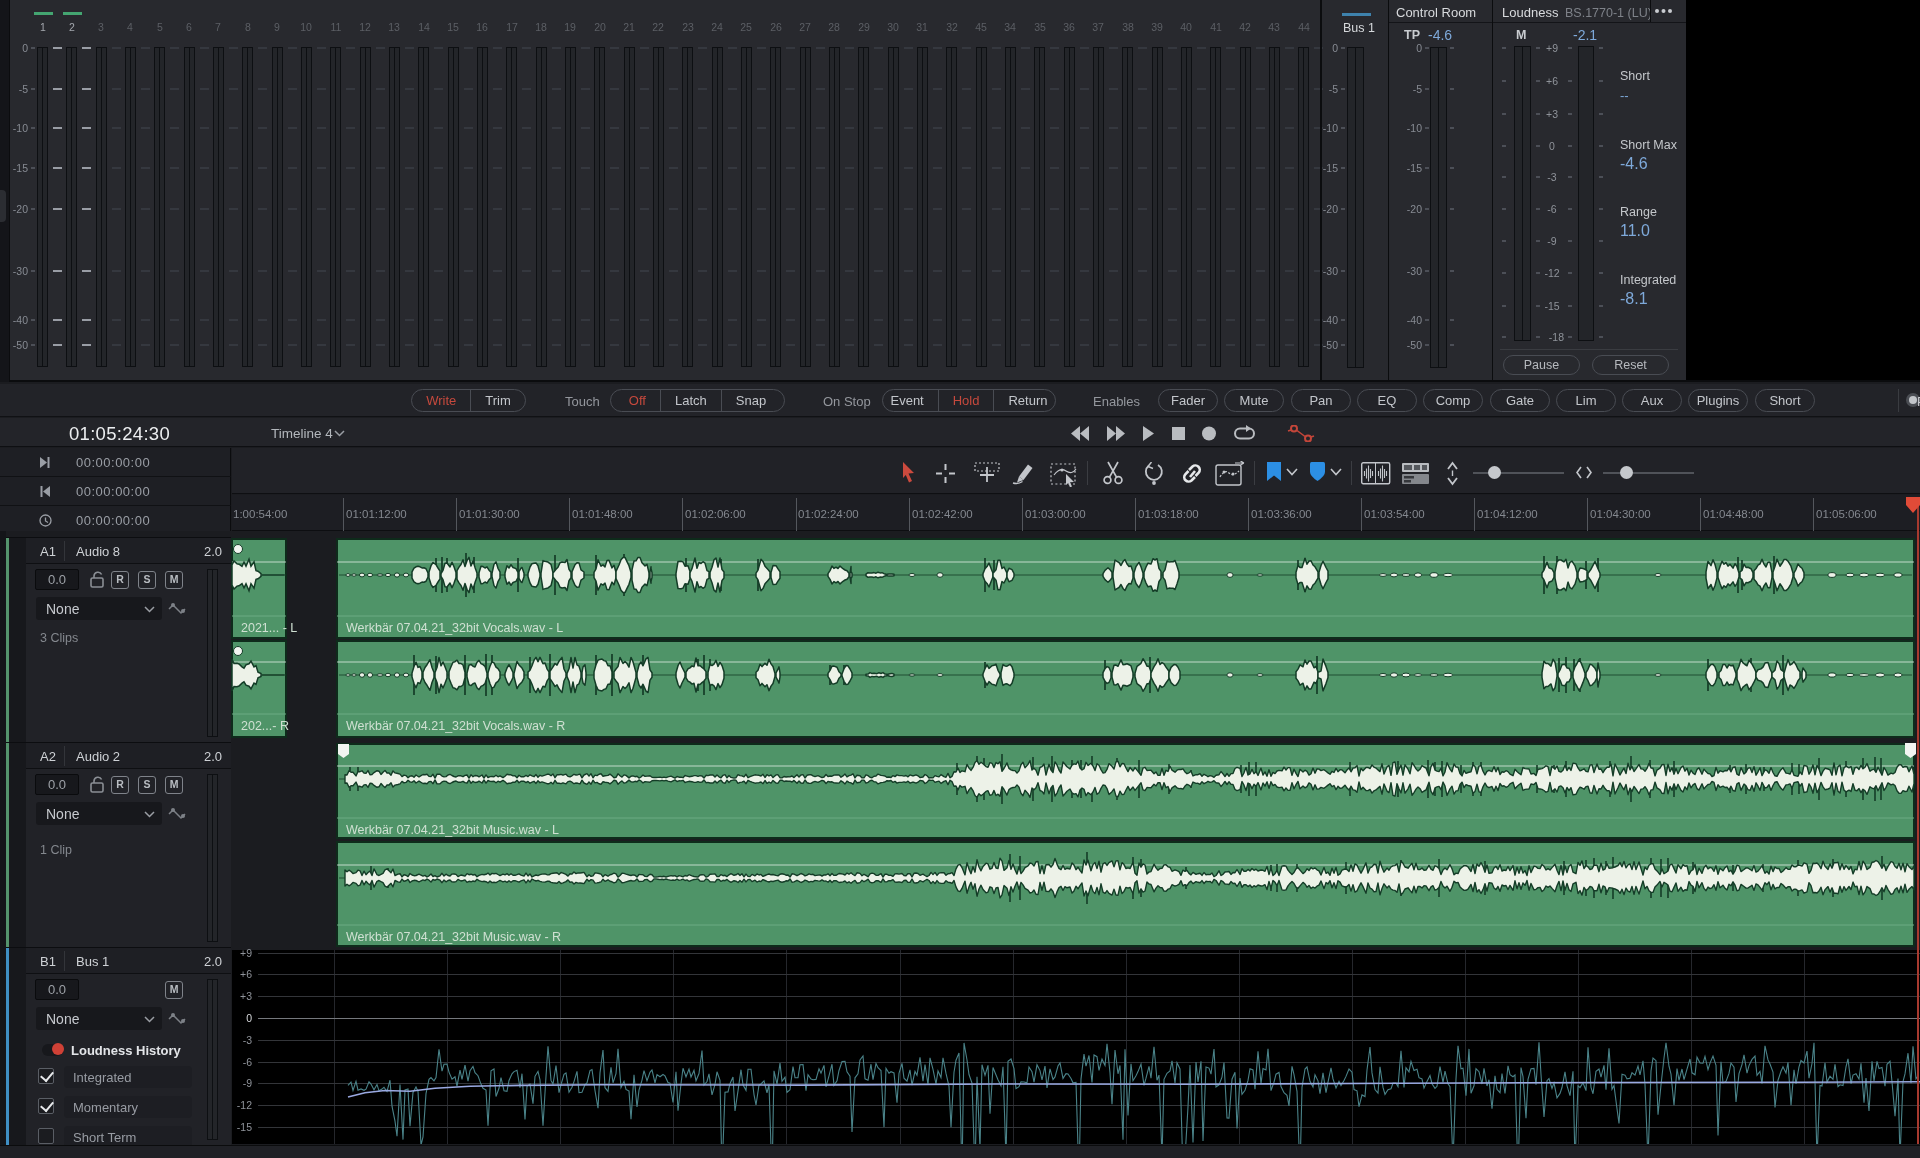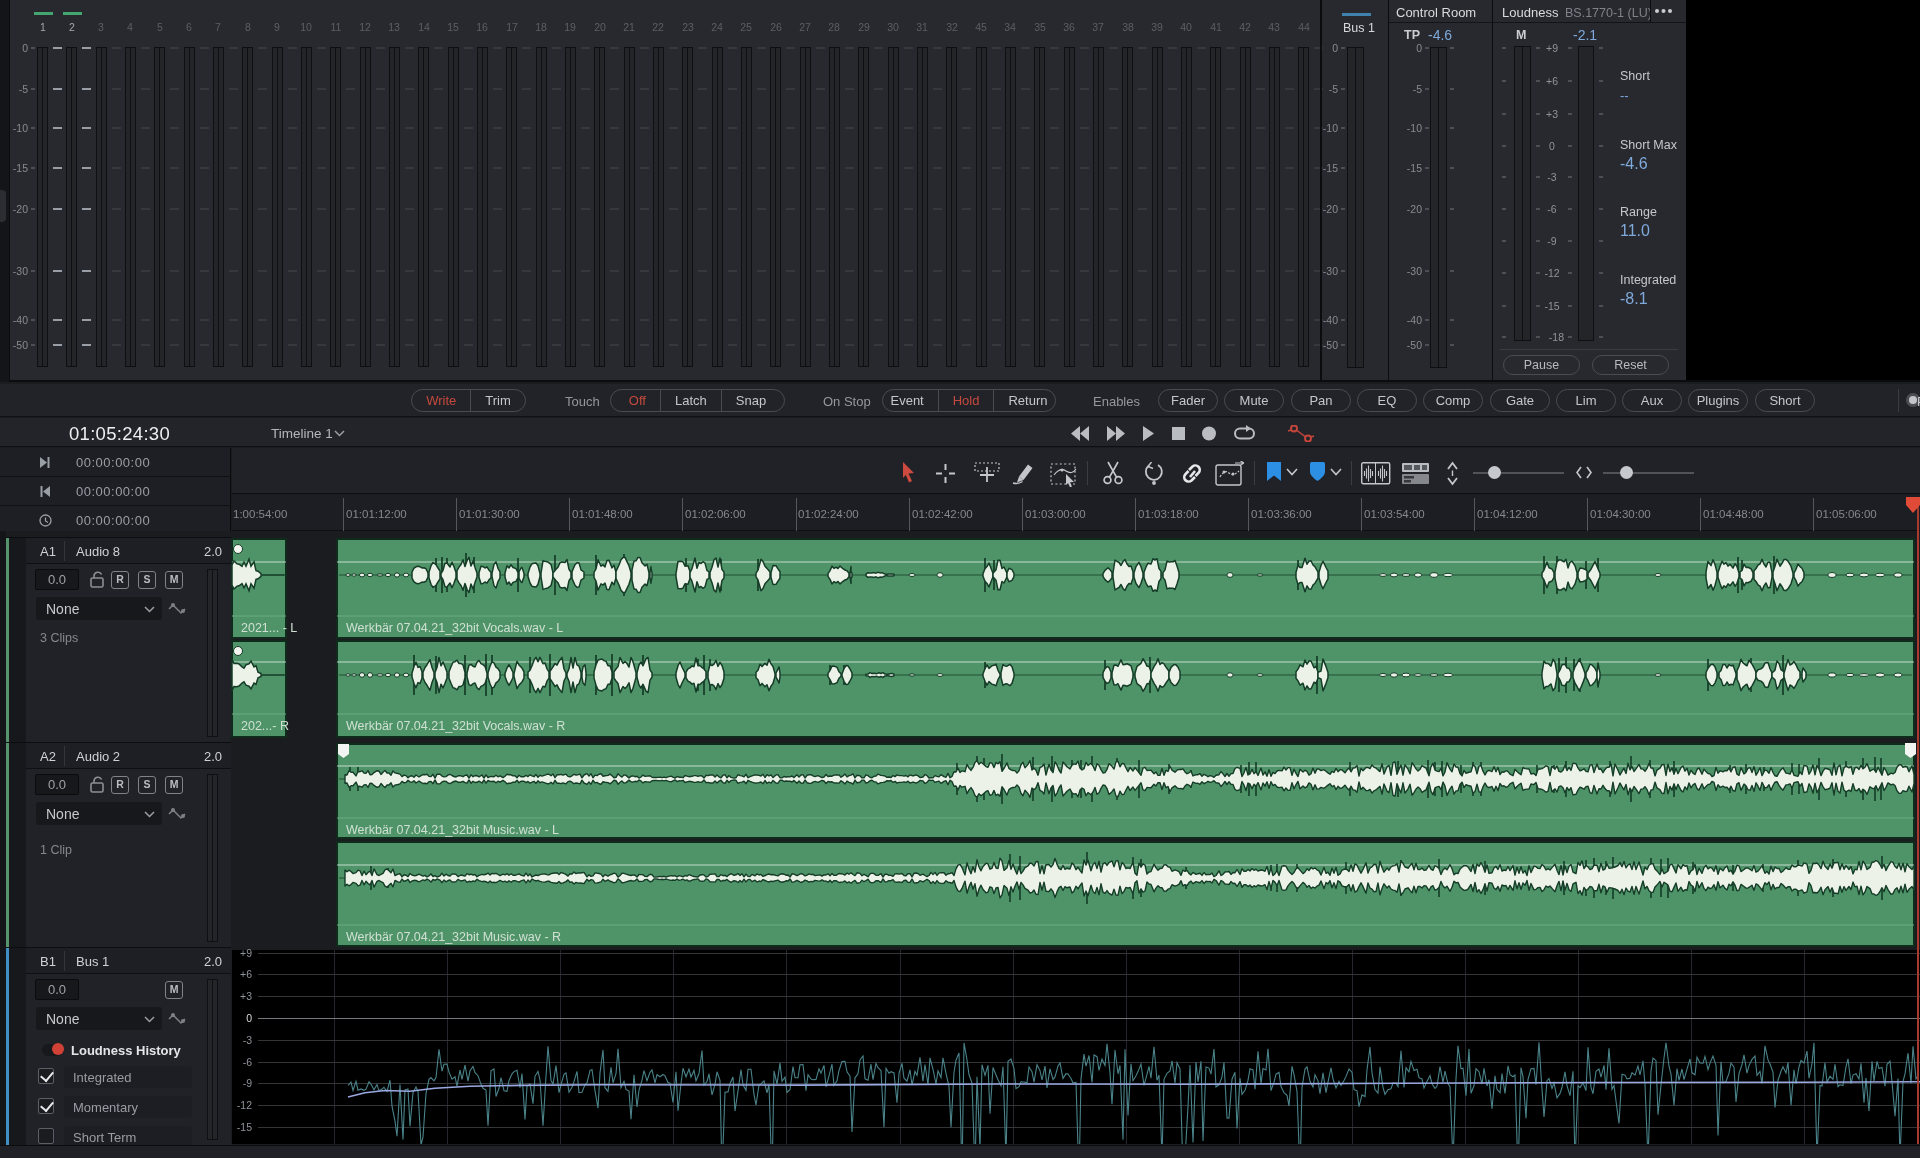--- a/index.html
+++ b/index.html
@@ -752,21 +752,21 @@
 <div class="pill" style="left:1622px;top:5px;width:60px">Aux</div>
 <div class="pill" style="left:1688px;top:5px;width:60px">Plugins</div>
 <div class="pill" style="left:1755px;top:5px;width:60px">Short</div>
 <div class="ab" style="left:1898px;top:5px;width:1px;height:23px;background:#3a3c41"></div>
 <div class="ab" style="left:1906px;top:9px;width:14px;height:14px;border-radius:7px;background:#4a4d53"></div>
 <div class="ab" style="left:1909px;top:12px;width:8px;height:8px;border-radius:4px;background:#c2c5c9"></div>
 <div class="ab" style="left:1917px;top:10px;font-size:13px;color:#c3c6cb">Pre</div>
 </div>
 <div class="ab" style="left:0;top:418px;width:1920px;height:29px;background:#232429;border-bottom:1px solid #0e0f12">
 <div class="ab" style="left:69px;top:5px;font-size:18.5px;color:#eceef0;letter-spacing:.3px">01:05:24:30</div>
-<div class="ab" style="left:271px;top:8px;font-size:13.5px;color:#b3b7bc">Timeline 1</div>
+<div class="ab" style="left:271px;top:8px;font-size:13.5px;color:#b3b7bc">Timeline 4</div>
 <svg class="ab" style="left:334px;top:12px" width="11" height="7">
       <path d="M1 1 L5.5 5.5 L10 1" stroke="#9a9ea4" stroke-width="1.5" fill="none"></path>
     </svg>
 <svg class="ab" style="left:1070px;top:7px" width="250" height="17">
 <path d="M10 1 L1 8.5 L10 16 Z" fill="#b9bcc0"></path>
       <path d="M19 1 L10 8.5 L19 16 Z" fill="#b9bcc0"></path>
 <path d="M37 1 L46 8.5 L37 16 Z" fill="#b9bcc0"></path>
       <path d="M46 1 L55 8.5 L46 16 Z" fill="#b9bcc0"></path>
 <path d="M73 1 L84 8.5 L73 16 Z" fill="#b9bcc0"></path>
 <rect x="102" y="2" width="13" height="13" fill="#b9bcc0"></rect>

